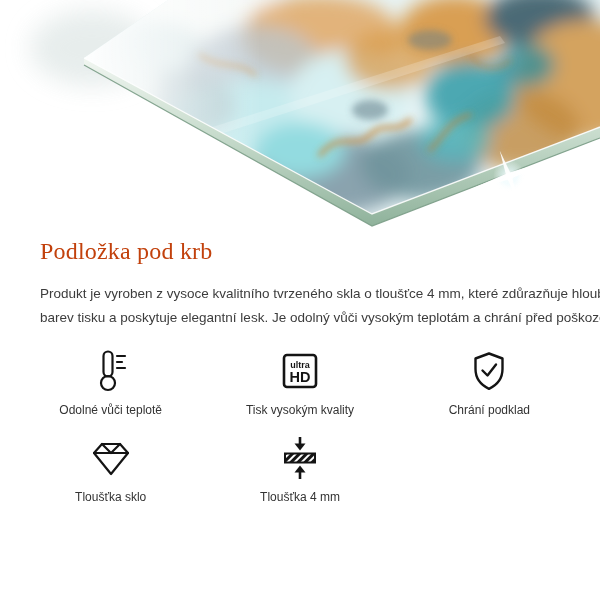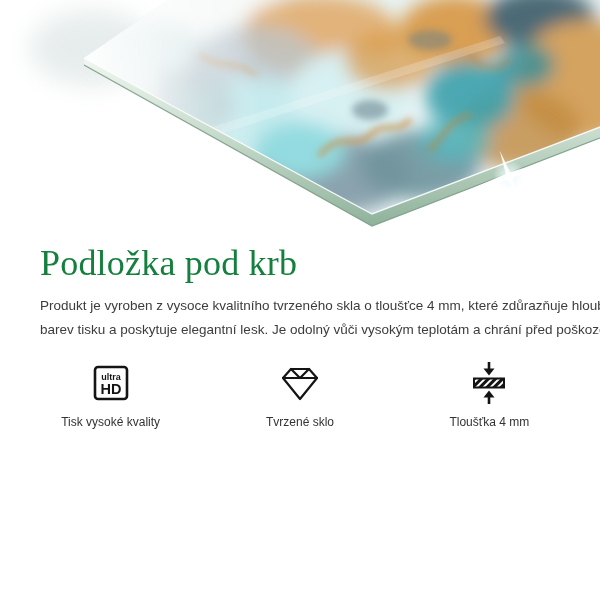--- a/index.html
+++ b/index.html
@@ -7,22 +7,22 @@
     width:600px;height:600px;overflow:hidden;background:#ffffff;
     font-family:"Liberation Sans", sans-serif;color:#1d1d1d;
     -webkit-font-smoothing:antialiased;
   }
   .hero{position:relative;width:600px;height:232px;background:#ffffff;}
   .hero svg{display:block;}
   .content{padding:0 40px;}
   .title{
     font-family:"Liberation Serif", serif;
     font-weight:400;
-    font-size:36px;line-height:34px;
-    color:#15803d;margin:14px 0 0 0;letter-spacing:.2px;
+    font-size:24px;line-height:34px;
+    color:#c2410c;margin:2px 0 0 0;letter-spacing:.2px;
   }
   .desc{margin-top:14px;font-size:13.5px;line-height:24px;color:#3c3c3c;}
   .desc div{white-space:nowrap;}
   .features{
     margin-top:17px;
     padding:0 16px;
     display:grid;
     grid-template-columns:1fr 1fr 1fr;
     grid-auto-rows:87px;
   }
@@ -123,42 +123,63 @@
     <span>Podložka pod krb</span><br>
   </h1>
   <div class="desc">
     <div>Produkt je vyroben z vysoce kvalitního tvrzeného skla o tloušťce 4 mm, které zdůrazňuje hloubku</div>
     <div>barev tisku a poskytuje elegantní lesk. Je odolný vůči vysokým teplotám a chrání před poškozením,</div>
   </div>
 </div>
 
 <div class="features">
 
+  <div class="feature">
+    <div class="ficon">
+      <svg width="44" height="46" viewBox="0 0 44 46" class="ic">
+        <rect x="14.5" y="3.5" width="9" height="25" rx="4.5"></rect>
+        <circle cx="19" cy="35" r="7"></circle>
+        <line x1="28" y1="8" x2="36" y2="8"></line>
+        <line x1="28" y1="14" x2="33" y2="14"></line>
+        <line x1="28" y1="20" x2="36" y2="20"></line>
+      </svg>
+    </div>
+    <div class="flabel">Odolné vůči teplotě</div>
+  </div>
 
   <div class="feature">
     <div class="ficon">
       <svg width="40" height="40" viewBox="0 0 40 40">
         <rect x="4" y="4" width="32" height="32" rx="3" fill="none" stroke="#141414" stroke-width="2.6"></rect>
         <text x="20" y="17" text-anchor="middle" font-family="Liberation Sans, sans-serif" font-size="9" font-weight="700" fill="#141414">ultra</text>
         <text x="20" y="31" text-anchor="middle" font-family="Liberation Sans, sans-serif" font-size="14.5" font-weight="800" fill="#141414">HD</text>
       </svg>
     </div>
-    <div class="flabel">Tisk vysoké kvality</div>
-  </div>
-
+    <div class="flabel">Tisk vysokým kvality</div>
+  </div>
+
+  <div class="feature">
+    <div class="ficon">
+      <svg width="44" height="44" viewBox="0 0 44 44" class="ic" style="stroke-width:2.4">
+        <path d="M22,4.5 L35.5,9.5 L35.5,20 C35.5,29.5 30,36 22,39.8 C14,36 8.5,29.5 8.5,20 L8.5,9.5 Z"></path>
+        <path d="M15.5,21.5 L20.5,26.5 L29,15.5"></path>
+      </svg>
+    </div>
+    <div class="flabel">Chrání podklad</div>
+  </div>
 
   <div class="feature">
     <div class="ficon">
       <svg width="46" height="42" viewBox="0 0 44 42" class="ic">
         <path d="M5,16 L13,7 L31,7 L39,16 L22,37 Z"></path>
         <line x1="5" y1="16" x2="39" y2="16"></line>
         <path d="M13,7 L22,16 L31,7"></path>
       </svg>
     </div>
-    <div class="flabel">Tvrzené sklo</div>
+    <div class="flabel">Tloušťka sklo</div>
   </div>
 
 
   <div class="feature">
     <div class="ficon">
       <svg width="44" height="46" viewBox="0 0 44 46">
         <defs>
           <pattern id="hatchP" width="5" height="5" patternUnits="userSpaceOnUse" patternTransform="rotate(45)">
             <rect width="5" height="5" fill="#141414"></rect>
             <rect width="2" height="5" fill="#ffffff"></rect>

